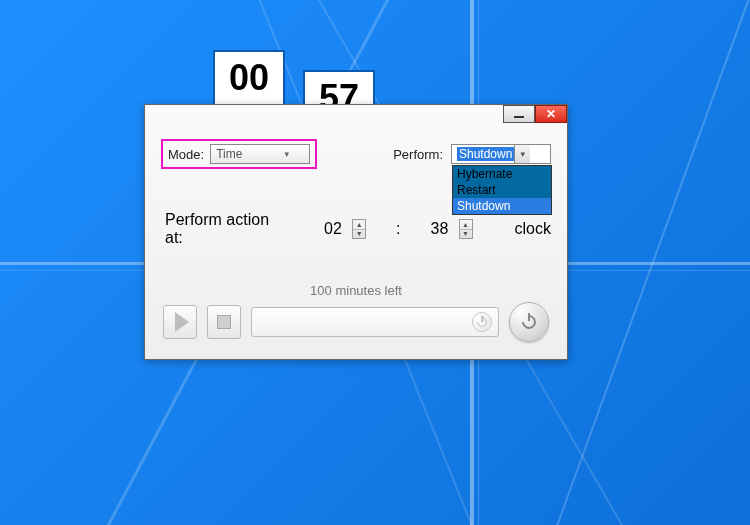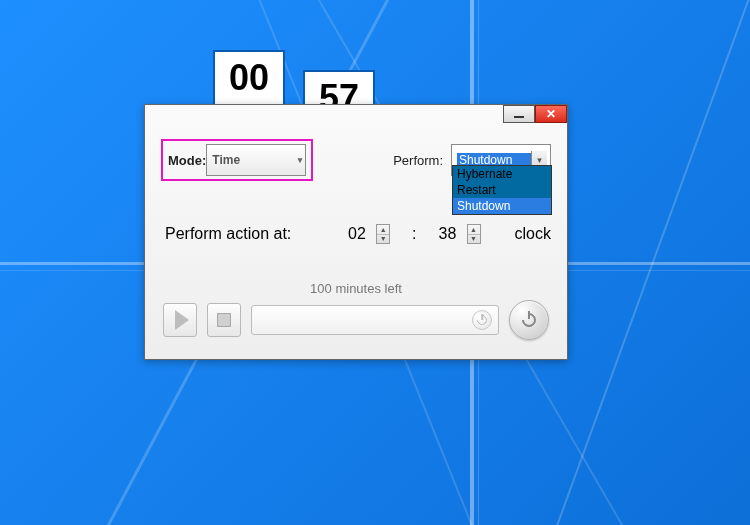--- a/index.html
+++ b/index.html
@@ -63,29 +63,29 @@
     color: #fff; font-weight: bold; font-size: 12px;
     border-color: #8a1b10;
   }
 
   .body-area { padding: 12px 16px 8px 16px; position: relative; }
 
   .row1 { display: flex; align-items: center; gap: 8px; font-size: 13px; }
   .mode-group {
     border: 2px solid #e815c6;
     padding: 3px 5px;
-    display: flex; align-items: center; gap: 0; font-weight: bold;
+    display: flex; align-items: center; gap: 6px;
   }
   .label { color: #222; }
   .combo {
     display: inline-flex; align-items: center; justify-content: space-between;
-    height: 32px; border: 1px solid #888;
+    height: 20px; border: 1px solid #888;
     background: linear-gradient(#fff,#e9e9e9);
     font-size: 12px; color: #555;
-    padding: 0 3px 0 5px; cursor: pointer;
+    padding: 0 20px 0 5px; cursor: pointer;
     position: relative;
   }
   .combo .chev { font-size: 9px; color: #666; }
   .combo.mode { width: 100px; }
   .combo.action { width: 100px; background: #fff; color: #000; }
   .combo.action .sel { background: #2b7de1; color: #fff; padding: 0 2px; flex: 1; }
   .combo.action .chevbox {
     width: 16px; height: 18px; border-left: 1px solid #888;
     display:flex; align-items:center; justify-content:center;
     background: linear-gradient(#f4f4f4,#dcdcdc);
@@ -96,21 +96,21 @@
   .dropdown {
     position: absolute; top: 20px; left: 0;
     width: 100px; border: 1px solid #333;
     background: #0369a1; z-index: 10;
   }
   .dropdown .opt {
     font-size: 12px; padding: 1px 4px; cursor: pointer;
   }
   .dropdown .opt.hi { background: #2b7de1; color: #fff; }
 
-  .row2 { margin-top: 42px; display: flex; align-items: center; gap: 16px; font-size: 16px; padding-left: 4px;}
+  .row2 { margin-top: 42px; display: flex; align-items: center; gap: 24px; font-size: 16px; padding-left: 4px;}
   .spin {
     display: inline-flex; align-items: center;
     height: 22px;
   }
   .spin .val { width: 28px; text-align: left; padding-right: 4px; }
   .spin .arrows {
     width: 14px; height: 20px; border: 1px solid #999;
     display: flex; flex-direction: column;
     background: linear-gradient(#f6f6f6,#dedede);
   }

